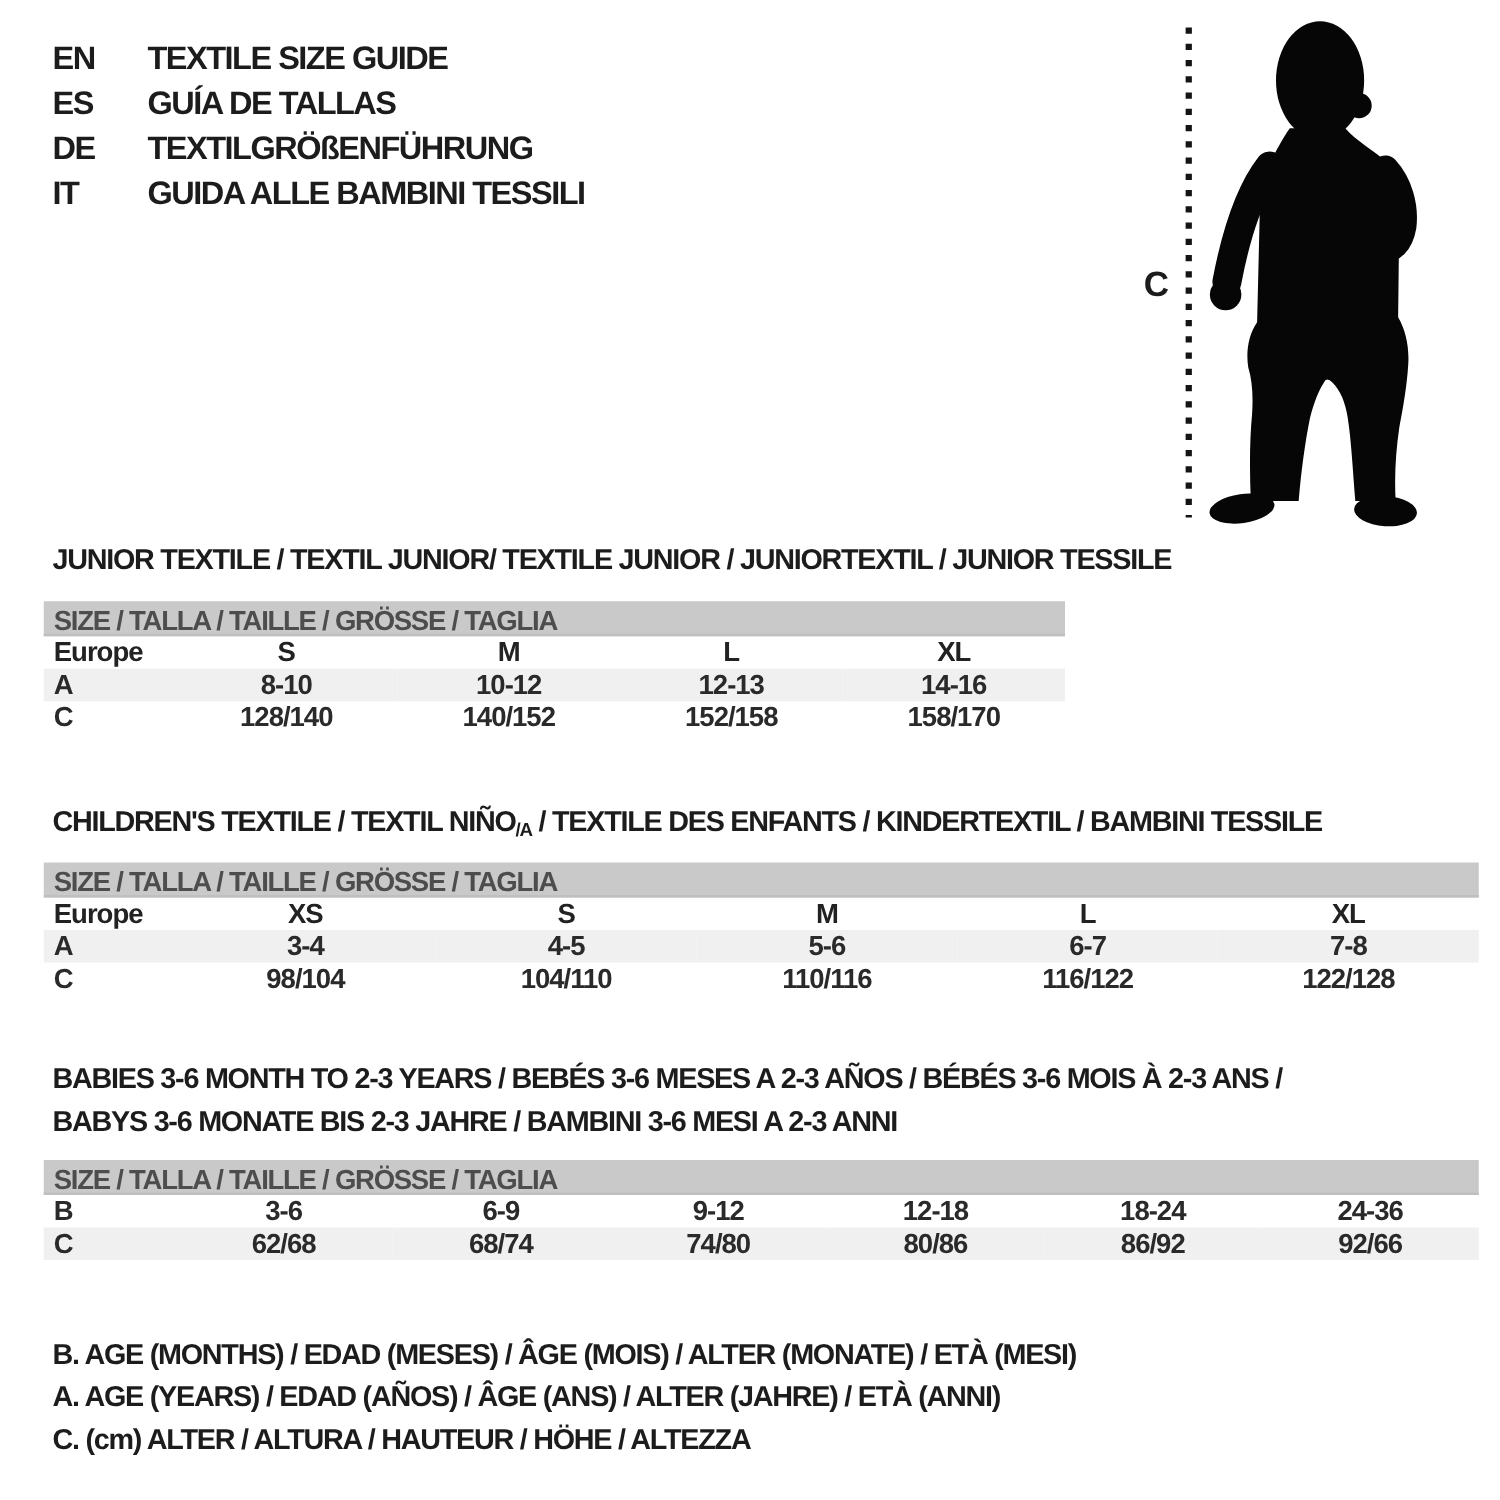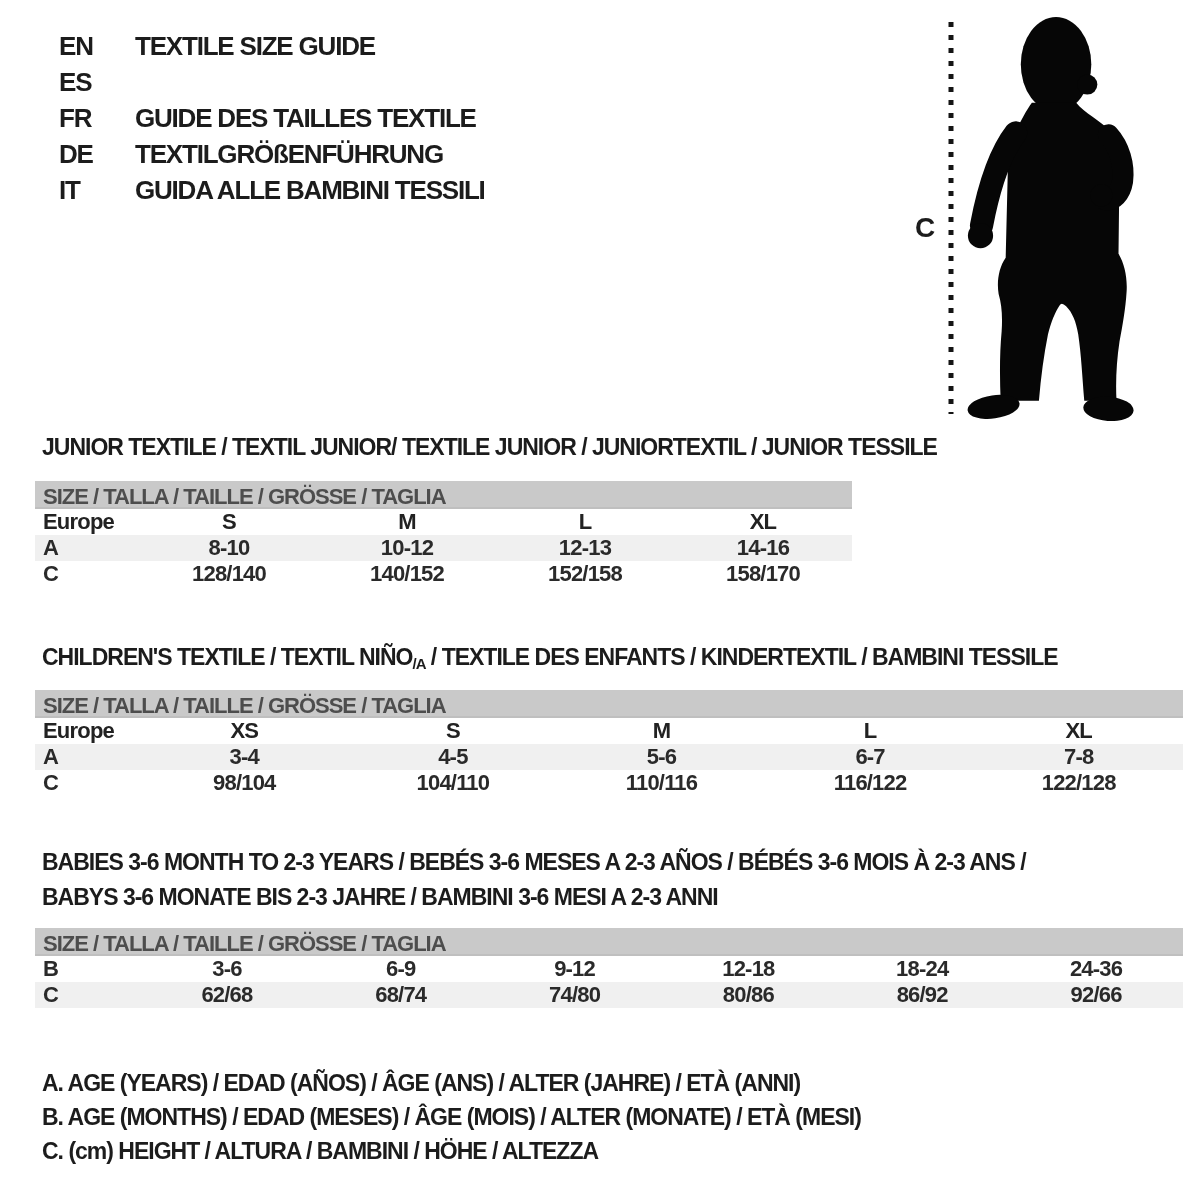--- a/index.html
+++ b/index.html
@@ -4,21 +4,21 @@
 <style>
   html,body{margin:0;padding:0;}
   body{
     width:1200px;height:1200px;position:relative;background:#ffffff;
     font-family:"Liberation Sans", sans-serif;color:#1c1c1c;overflow:hidden;
   }
   .abs{position:absolute;}
 
   
   .lang-block{left:42px;top:28px;}
-  .lang-row{display:flex;line-height:36px;font-size:26px;font-weight:bold;letter-spacing:-1.2px;margin-left:17px;}
+  .lang-row{display:flex;line-height:36px;font-size:26px;font-weight:bold;letter-spacing:-1.2px;}
   .lang-code{width:76px;flex:0 0 76px;}
   .lang-label{white-space:nowrap;}
 
   
   .figure{left:905px;top:12px;width:245px;height:410px;}
   .measure-svg{position:absolute;left:0;top:0;}
   .height-label{position:absolute;left:10px;top:200px;font-size:28px;font-weight:bold;}
   .toddler-svg{position:absolute;left:58px;top:2px;}
 
   
@@ -50,24 +50,21 @@
 </head>
 <body>
 
 <div class="abs lang-block">
   <div class="lang-row">
     <span class="lang-code">EN</span>
     <span class="lang-label">TEXTILE SIZE GUIDE</span>
   </div>
   <div class="lang-row">
     <span class="lang-code">ES</span>
-  </div>
-  <div class="lang-row">
-    <span class="lang-code">FR</span>
-    <span class="lang-label">GUIDE DES TAILLES TEXTILE</span>
+    <span class="lang-label">GUÍA DE TALLAS</span>
   </div>
   <div class="lang-row">
     <span class="lang-code">DE</span>
     <span class="lang-label">TEXTILGRÖßENFÜHRUNG</span>
   </div>
   <div class="lang-row">
     <span class="lang-code">IT</span>
     <span class="lang-label">GUIDA ALLE BAMBINI TESSILI</span>
   </div>
 </div>
@@ -229,16 +226,16 @@
         <td>74/80</td>
         <td>80/86</td>
         <td>86/92</td>
         <td>92/66</td>
       </tr>
     </tbody>
   </table>
 </div>
 
 <div class="abs footnotes">
+  <div>B. AGE (MONTHS) / EDAD (MESES) / ÂGE (MOIS) / ALTER (MONATE) / ETÀ (MESI)</div>
   <div>A. AGE (YEARS) / EDAD (AÑOS) / ÂGE (ANS) / ALTER (JAHRE) / ETÀ (ANNI)</div>
-  <div>B. AGE (MONTHS) / EDAD (MESES) / ÂGE (MOIS) / ALTER (MONATE) / ETÀ (MESI)</div>
-  <div>C. (cm) HEIGHT / ALTURA / BAMBINI / HÖHE / ALTEZZA</div>
+  <div>C. (cm) ALTER / ALTURA / HAUTEUR / HÖHE / ALTEZZA</div>
 </div>
 
 </body></html>

